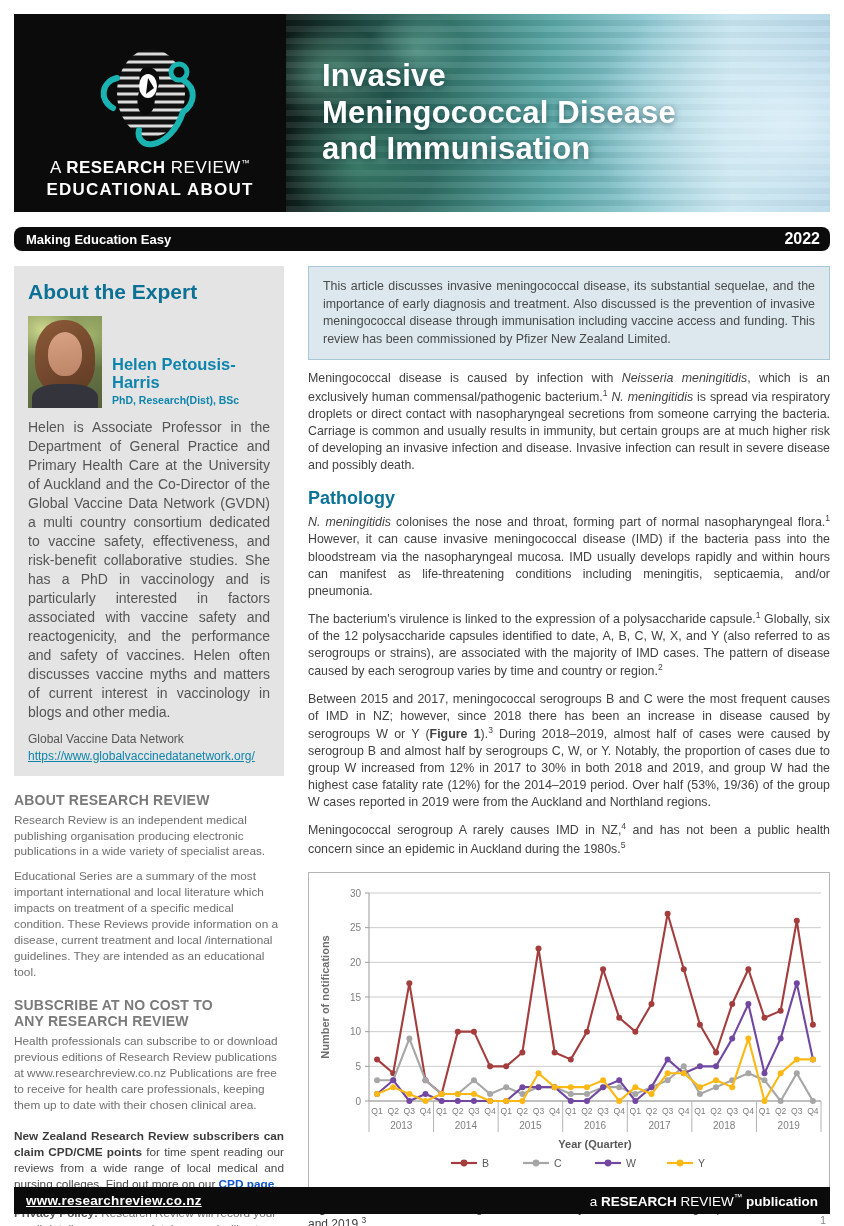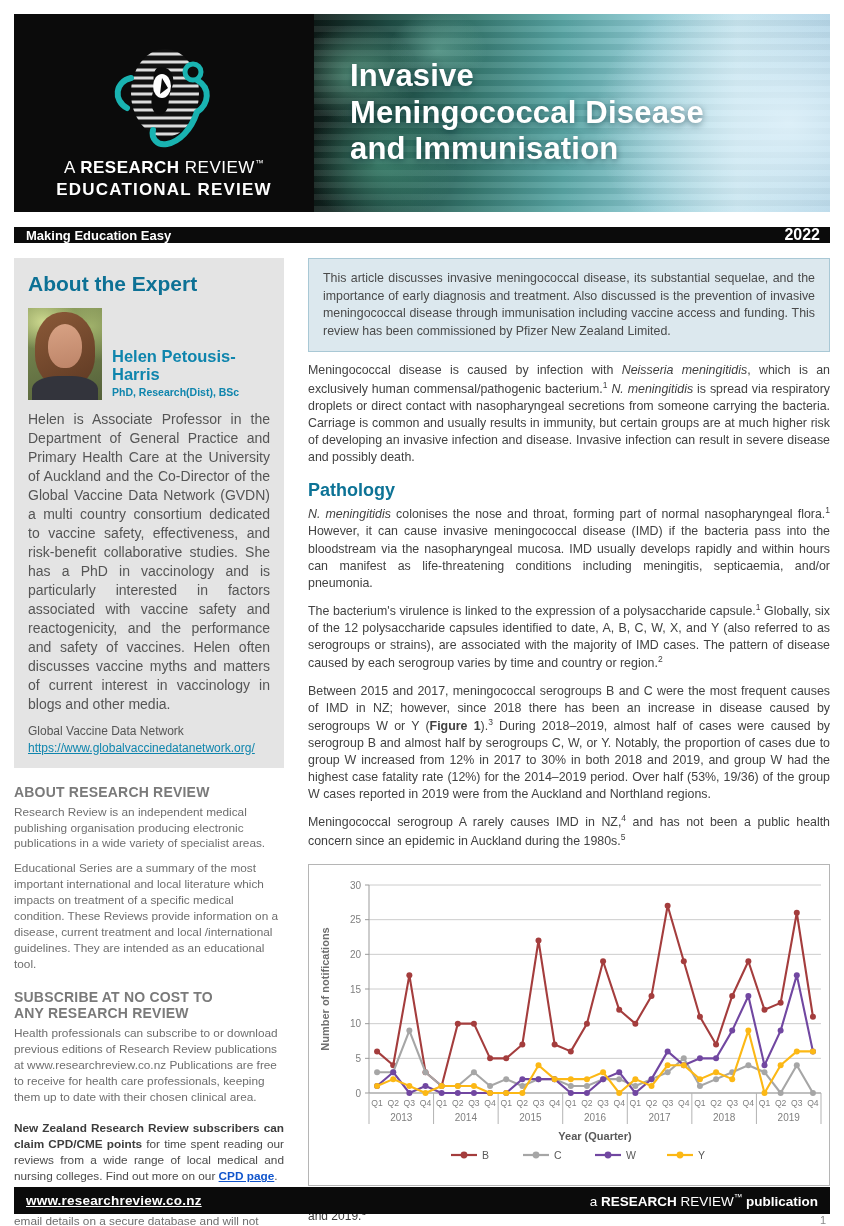--- a/index.html
+++ b/index.html
@@ -2,38 +2,38 @@
 <html><head>
 <meta charset="utf-8">
 <style>
   * { margin:0; padding:0; box-sizing:border-box; }
   html,body { background:#fff; }
   body { width:844px; height:1226px; font-family:"Liberation Sans", sans-serif; color:#404040; position:relative; }
   .page { position:relative; width:844px; height:1226px; padding:14px; overflow:hidden; }
 
   
   .header { display:flex; height:198px; }
-  .brand-panel { width:300px; background:#0b0b0b; color:#fff; display:flex; flex-direction:column; align-items:center; justify-content:flex-end; padding-bottom:12px; position:relative; }
+  .brand-panel { width:272px; background:#0b0b0b; color:#fff; display:flex; flex-direction:column; align-items:center; justify-content:flex-end; padding-bottom:12px; position:relative; }
   .brand-panel svg { position:absolute; top:24px; left:50%; transform:translateX(-50%); }
   .brand-line1 { font-size:17px; letter-spacing:.5px; font-weight:400; }
   .brand-line1 b { font-weight:700; }
   .brand-line2 { font-size:17px; font-weight:700; letter-spacing:1.2px; margin-top:2px; }
   .hero { flex:1; position:relative; overflow:hidden;
     background:
       radial-gradient(90px 70px at 8% 30%, rgba(120,200,170,.55), rgba(120,200,170,0) 70%),
       radial-gradient(110px 90px at 13% 75%, rgba(90,180,150,.5), rgba(90,180,150,0) 70%),
       radial-gradient(70px 55px at 24% 18%, rgba(140,210,190,.4), rgba(140,210,190,0) 70%),
       radial-gradient(260px 200px at 92% 55%, rgba(225,242,250,.9), rgba(225,242,250,0) 75%),
       repeating-linear-gradient(180deg, rgba(255,255,255,.08) 0 6px, rgba(0,0,0,.05) 6px 12px),
       linear-gradient(90deg,#0d1a17 0%, #1d4a42 14%, #35776e 30%, #58a5a4 48%, #8ec9d2 66%, #bfe1ec 82%, #a6cde2 100%);
   }
   .hero-title { position:absolute; left:36px; top:50%; transform:translateY(-50%); color:#fff; font-weight:700; font-size:31px; line-height:1.18; text-shadow:0 2px 6px rgba(0,40,50,.55); letter-spacing:.2px; }
 
   
-  .meta-bar { margin-top:15px; background:#0b0b0b; color:#fff; height:16px; display:flex; align-items:center; justify-content:space-between; padding:0 10px 0 12px; }
+  .meta-bar { margin-top:15px; background:#0b0b0b; color:#fff; height:24px; display:flex; align-items:center; justify-content:space-between; padding:0 10px 0 12px;border-radius:8px; }
   .meta-tagline { font-weight:700; font-size:13px; }
   .meta-year { font-weight:700; font-size:16px; }
 
   
   .columns { display:flex; gap:24px; margin-top:15px; align-items:flex-start; }
   .sidebar { width:270px; flex:0 0 270px; }
   .content { flex:1; min-width:0; }
 
   
   .expert-box { background:#e4e4e4; padding:14px 14px 12px; }
@@ -108,21 +108,21 @@
           </g>
           <path d="M52 30 C66 26 72 40 66 52 C62 62 66 70 58 76 C48 80 44 66 48 54 C50 44 46 36 52 30 Z" fill="#0b0b0b"></path>
           <ellipse cx="57" cy="48" rx="9" ry="12" fill="#fff"></ellipse>
           <path d="M57 40 l6 10 -8 6 z" fill="#0b0b0b"></path>
         </g>
         <path d="M26 40 C10 44 8 62 22 70" fill="none" stroke="#19b3b1" stroke-width="6" stroke-linecap="round"></path>
         <path d="M92 42 C106 50 104 66 92 74 C86 92 74 104 62 106 C52 108 46 100 48 92" fill="none" stroke="#19b3b1" stroke-width="6" stroke-linecap="round"></path>
         <circle cx="88" cy="34" r="8" fill="#0b0b0b" stroke="#19b3b1" stroke-width="5"></circle>
       </svg>
       <div class="brand-line1">A <b>RESEARCH</b> REVIEW<sup>™</sup></div>
-      <div class="brand-line2">EDUCATIONAL REVIEW</div>
+      <div class="brand-line2">EDUCATIONAL ABOUT</div>
     </div>
     <div class="hero">
       <div class="hero-title">
         <div>Invasive</div>
         <div>Meningococcal Disease</div>
         <div>and Immunisation</div>
       </div>
     </div>
   </div>
 

